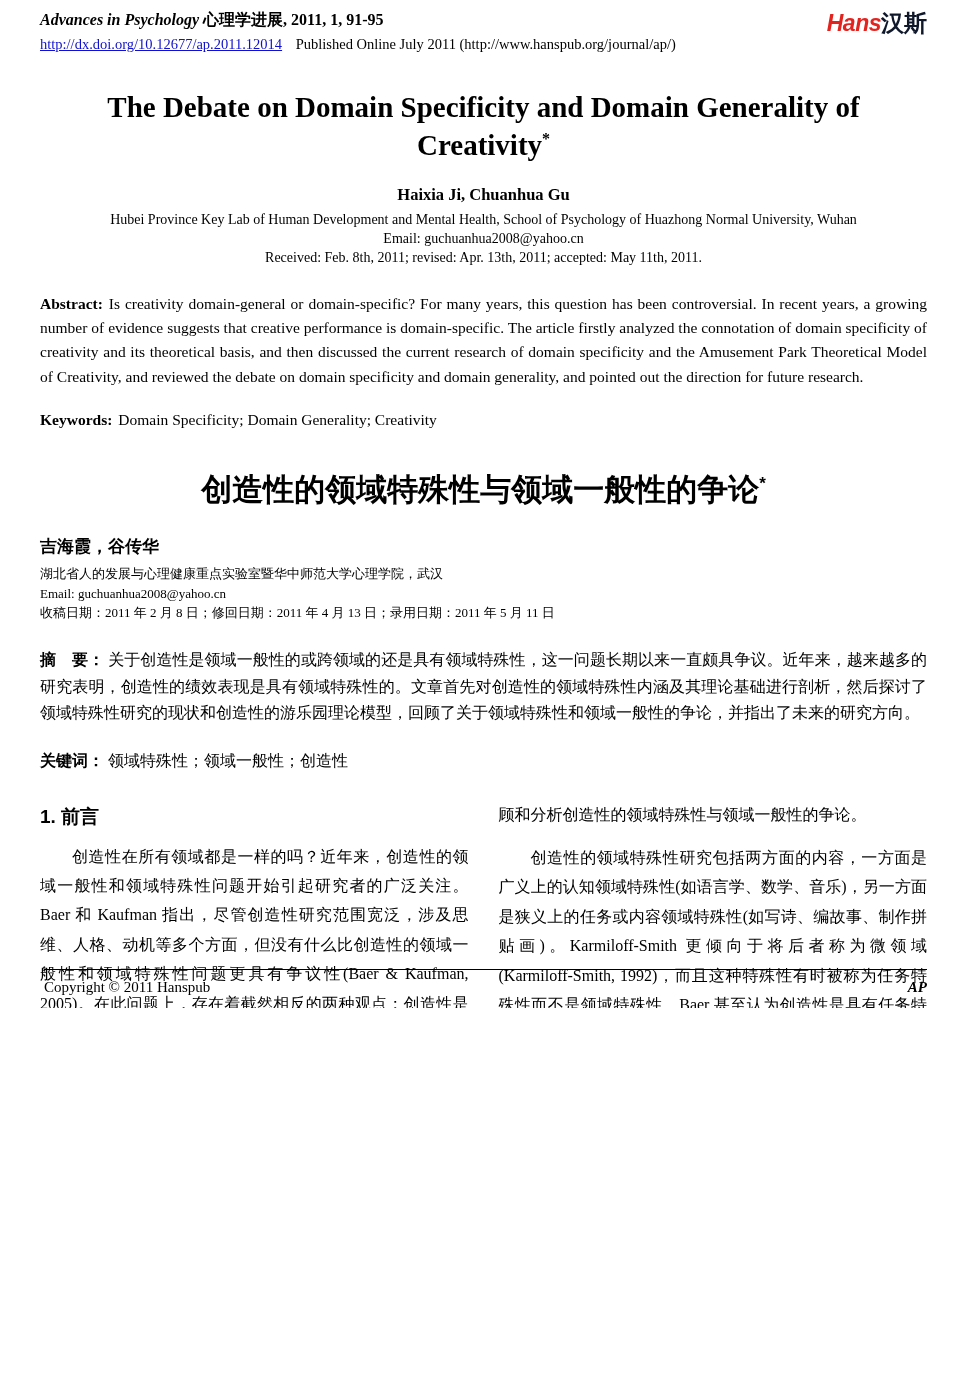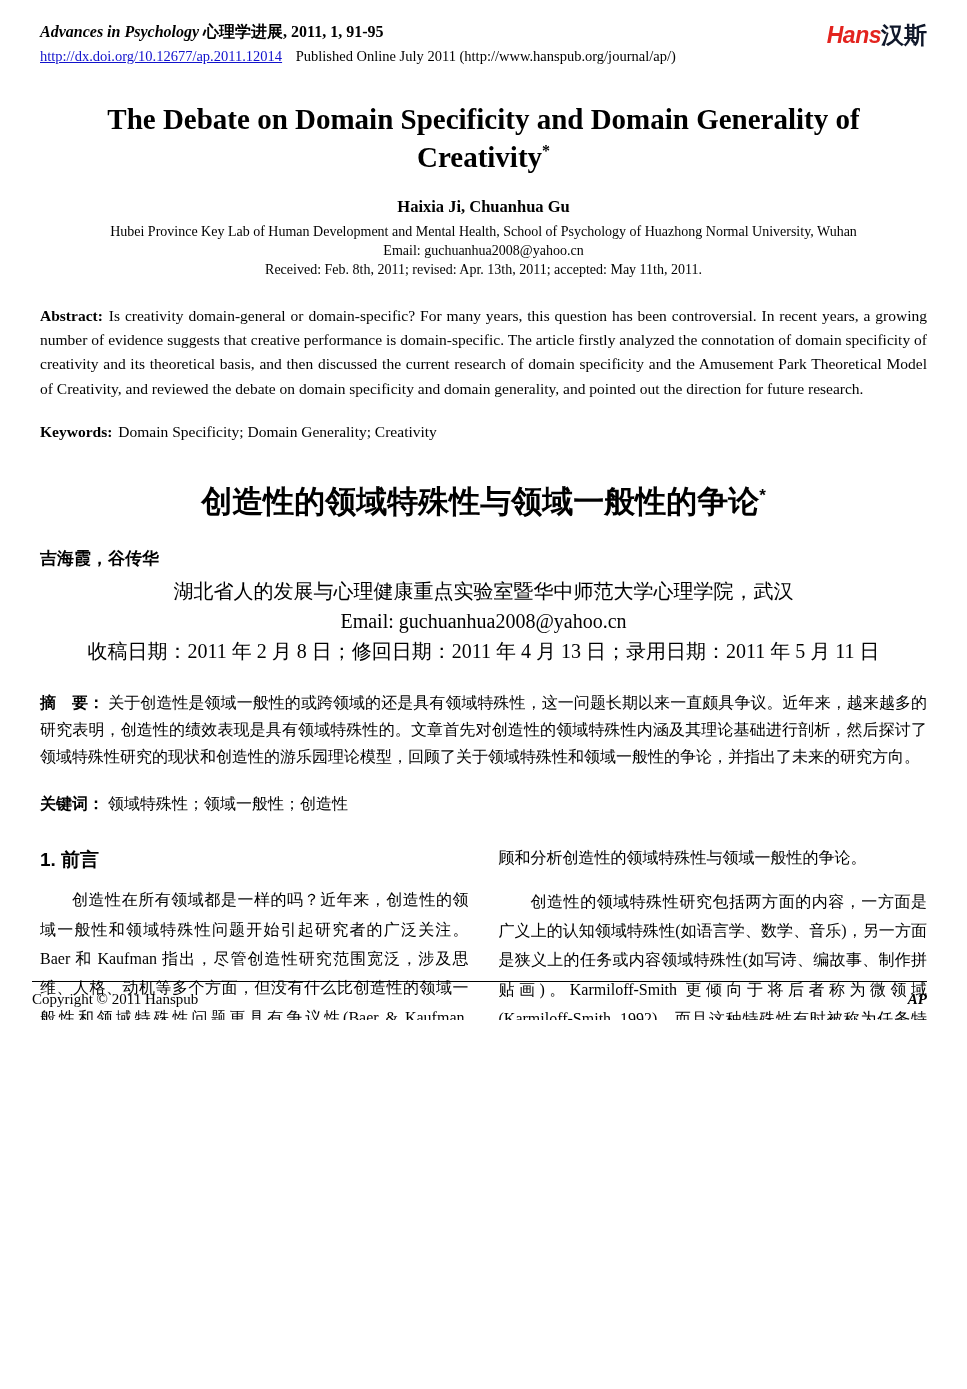--- a/index.html
+++ b/index.html
@@ -1,20 +1,20 @@
 <!DOCTYPE html>
 <html><head>
 <meta charset="utf-8">
 <style>
   html, body { margin: 0; padding: 0; background: #ffffff; }
   .page {
     position: relative;
     width: 967px;
     height: 1008px;
-    margin: 12px auto;
+    margin: 0 auto;
     background: #ffffff;
     box-sizing: border-box;
     padding: 8px 40px 0 40px;
     font-family: "Liberation Serif", serif;
     color: #000000;
     overflow: hidden;
   }
   
   .hdr { display: flex; justify-content: space-between; align-items: flex-start; }
   .hdr-left { font-size: 16px; line-height: 1.45; }
@@ -41,21 +41,21 @@
   }
   .lbl { font-weight: bold; margin-right: 6px; }
   .keywords-block { margin-top: 22px; font-size: 15.5px; }
   
   .title-cn {
     margin-top: 40px; text-align: center;
     font-family: "Liberation Sans", sans-serif;
     font-size: 31px; font-weight: bold;
   }
   .authors-cn { margin-top: 24px; text-align: left; font-size: 17px; font-weight: bold; }
-  .meta-cn { text-align: center; font-size: 20px; line-height: 1.5; }
+  .meta-cn { font-size: 13px; line-height: 1.5; }
   .meta-cn-first { margin-top: 6px; }
   .abstract-cn-block { margin-top: 24px; font-size: 16px; line-height: 1.66; text-align: justify; }
   .lbl-cn { font-weight: bold; font-family: "Liberation Sans", sans-serif; margin-right: 4px; }
   .keywords-cn-block { margin-top: 24px; font-size: 16px; }
   
   .columns { display: flex; gap: 30px; margin-top: 28px; height: 482px; }
   .col { flex: 1 1 0; min-width: 0; display: flex; flex-direction: column; }
   .sec-heading {
     font-family: "Liberation Sans", sans-serif;
     font-size: 19px; font-weight: bold; margin: 4px 0 12px 0;
@@ -63,21 +63,21 @@
   .body-para { font-size: 16px; line-height: 1.84; text-align: justify; margin: 0; }
   .indent { text-indent: 2em; }
   .footnote-area { margin-top: auto; }
   .footnote-rule { border: none; border-top: 1px solid #000; margin: 0 0 5px 0; width: 100%; }
   .footnote-text { font-size: 12.5px; line-height: 1.5; text-align: justify; }
   .footnote-text sup { font-size: 0.75em; }
   .right-cont { margin-bottom: 14px; }
   .sec2-heading { margin-top: 14px; }
   
   .footer {
-    position: absolute; left: 32px; right: 40px; bottom: 12px;
+    position: absolute; left: 44px; right: 40px; bottom: 12px;
     border-top: 1px solid #000; padding-top: 9px;
     display: flex; justify-content: space-between; align-items: baseline;
     font-size: 15px;
   }
   .page-mark { font-weight: bold; font-style: italic; }
 </style>
 </head>
 <body>
 
 <div class="page">

